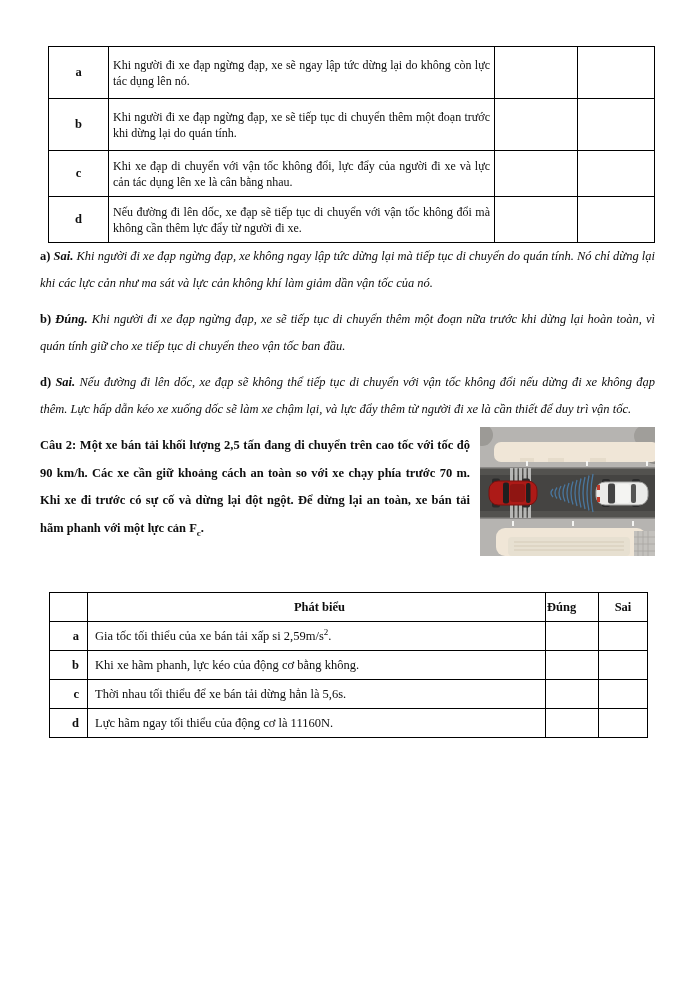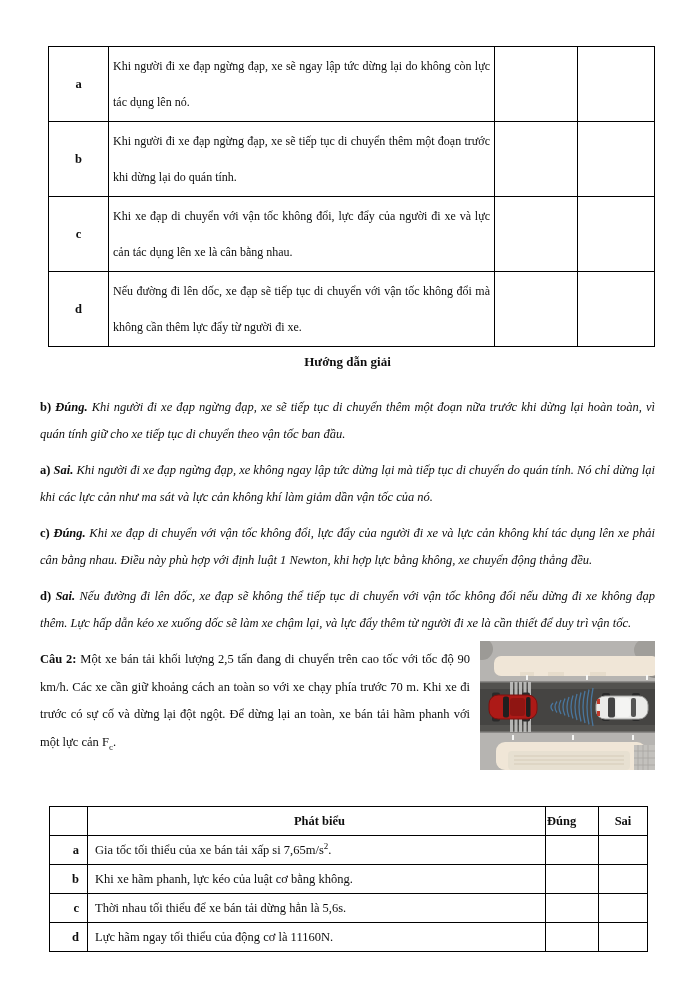--- a/index.html
+++ b/index.html
@@ -12,38 +12,38 @@
     font-family:"Liberation Serif","DejaVu Serif",serif;
     color:#0d0d0d;
     overflow:hidden;
   }
   
   table{border-collapse:collapse;table-layout:fixed;}
   td,th{border:1.4px solid #000;vertical-align:middle;box-sizing:border-box;}
   .t1{width:606px;margin-left:8px;font-size:12px;}
   .t1 td{padding:1px 4px;}
   .t1 .lbl{width:60px;text-align:center;font-weight:bold;font-size:12.5px;}
-  .t1 .stmt{width:386px;text-align:justify;line-height:36px;}
+  .t1 .stmt{width:386px;text-align:justify;line-height:16px;}
   .t1 .c3{width:83px;}
   .t1 .c4{width:77px;}
   .t1 tr:nth-child(1) td,.t1 tr:nth-child(2) td{height:52px;}
   .t1 tr:nth-child(3) td,.t1 tr:nth-child(4) td{height:46px;}
   
   .heading{
     text-align:center;font-weight:bold;font-size:13px;
     margin:7px 0 24px 0;
   }
   .sol p{
     font-size:12.5px;line-height:27px;margin:0 0 9px 0;
     text-align:justify;font-style:italic;
   }
   .sol p b.pl{font-style:normal;}
   .sol p b.v{font-style:italic;}
   
-  .q2{font-size:12.5px;line-height:27.5px;margin:2px 0 0 0;text-align:justify;}
+  .q2{font-size:12.5px;line-height:27.5px;margin:2px 0 0 0;text-align:justify;font-weight:bold;}
   .q2 .illu{
     float:right;width:175px;height:129px;margin:-5px 0 6px 10px;
   }
   
   .t2{clear:both;width:598px;margin:50px 0 0 9px;font-size:12.5px;}
   .t2 td,.t2 th{height:29px;}
   .t2 .lbl{width:38px;text-align:right;padding-right:8px;font-weight:bold;}
   .t2 .stmt{width:458px;text-align:left;padding-left:7px;margin-left:16px;}
   .t2 .cd{width:53px;text-align:left;font-weight:bold;}
   .t2 .cs{width:49px;text-align:center;font-weight:bold;}
@@ -77,26 +77,24 @@
       </tr>
       <tr>
         <td class="lbl">d</td>
         <td class="stmt">Nếu đường đi lên dốc, xe đạp sẽ tiếp tục di chuyển với vận tốc không đổi mà không cần thêm lực đẩy từ người đi xe.</td>
         <td class="c3"></td>
         <td class="c4"></td>
       </tr>
     </tbody>
   </table>
 
-  <div class="heading">Hướng dẫn giải</div>
 
   <div class="sol">
+    <p><b class="pl">a)</b> <b class="v">Sai.</b> <span>Khi người đi xe đạp ngừng đạp, xe không ngay lập tức dừng lại mà tiếp tục di chuyển do quán tính. Nó chỉ dừng lại khi các lực cản như ma sát và lực cản không khí làm giảm dần vận tốc của nó.</span></p>
     <p><b class="pl">b)</b> <b class="v">Đúng.</b> <span>Khi người đi xe đạp ngừng đạp, xe sẽ tiếp tục di chuyển thêm một đoạn nữa trước khi dừng lại hoàn toàn, vì quán tính giữ cho xe tiếp tục di chuyển theo vận tốc ban đầu.</span></p>
-    <p><b class="pl">a)</b> <b class="v">Sai.</b> <span>Khi người đi xe đạp ngừng đạp, xe không ngay lập tức dừng lại mà tiếp tục di chuyển do quán tính. Nó chỉ dừng lại khi các lực cản như ma sát và lực cản không khí làm giảm dần vận tốc của nó.</span></p>
-    <p><b class="pl">c)</b> <b class="v">Đúng.</b> <span>Khi xe đạp di chuyển với vận tốc không đổi, lực đẩy của người đi xe và lực cản không khí tác dụng lên xe phải cân bằng nhau. Điều này phù hợp với định luật 1 Newton, khi hợp lực bằng không, xe chuyển động thẳng đều.</span></p>
     <p><b class="pl">d)</b> <b class="v">Sai.</b> <span>Nếu đường đi lên dốc, xe đạp sẽ không thể tiếp tục di chuyển với vận tốc không đổi nếu dừng đi xe không đạp thêm. Lực hấp dẫn kéo xe xuống dốc sẽ làm xe chậm lại, và lực đẩy thêm từ người đi xe là cần thiết để duy trì vận tốc.</span></p>
   </div>
 
   <div class="q2">
     <svg class="illu" viewBox="0 0 175 129" xmlns="http://www.w3.org/2000/svg">
 
       <rect x="0" y="0" width="175" height="129" fill="#b6b4b1"></rect>
       <circle cx="2" cy="8" r="11" fill="#9c9a96"></circle>
       <ellipse cx="168" cy="9" rx="14" ry="12" fill="#a09e9a"></ellipse>
       <ellipse cx="174" cy="28" rx="9" ry="9" fill="#8d8b87"></ellipse>
@@ -185,27 +183,27 @@
   <table class="t2">
     <tbody>
       <tr>
         <td class="lbl"></td>
         <td class="stmt" style="text-align:center;font-weight:bold;">Phát biểu</td>
         <td class="cd">Đúng</td>
         <td class="cs">Sai</td>
       </tr>
       <tr>
         <td class="lbl">a</td>
-        <td class="stmt"><span>Gia tốc tối thiểu của xe bán tải xấp si 7,65m/s</span><sup>2</sup><span>.</span></td>
+        <td class="stmt"><span>Gia tốc tối thiểu của xe bán tải xấp si 2,59m/s</span><sup>2</sup><span>.</span></td>
         <td class="cd"></td>
         <td class="cs"></td>
       </tr>
       <tr>
         <td class="lbl">b</td>
-        <td class="stmt">Khi xe hãm phanh, lực kéo của luật cơ bằng không.</td>
+        <td class="stmt">Khi xe hãm phanh, lực kéo của động cơ bằng không.</td>
         <td class="cd"></td>
         <td class="cs"></td>
       </tr>
       <tr>
         <td class="lbl">c</td>
         <td class="stmt">Thời nhau tối thiểu để xe bán tải dừng hẳn là 5,6s.</td>
         <td class="cd"></td>
         <td class="cs"></td>
       </tr>
       <tr>

